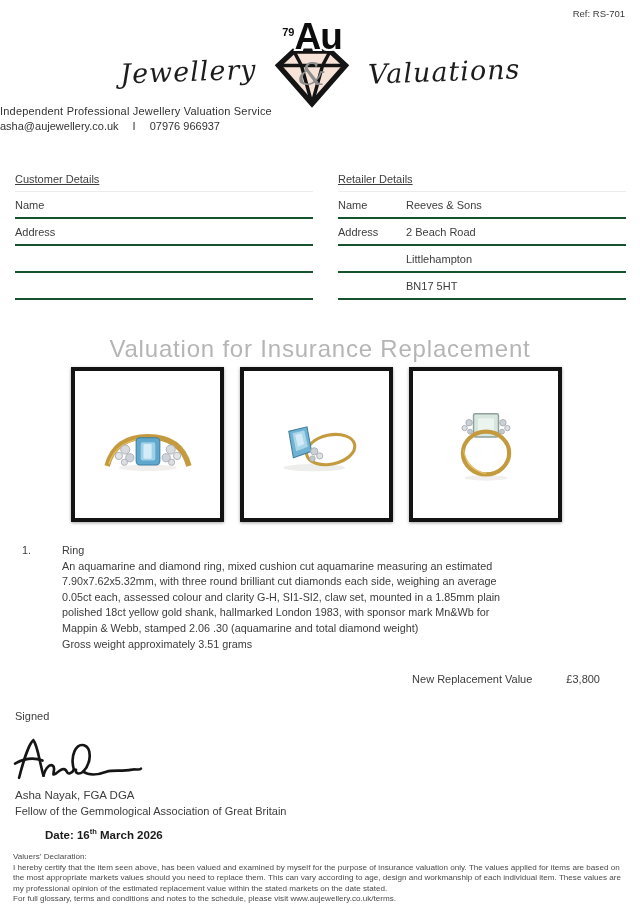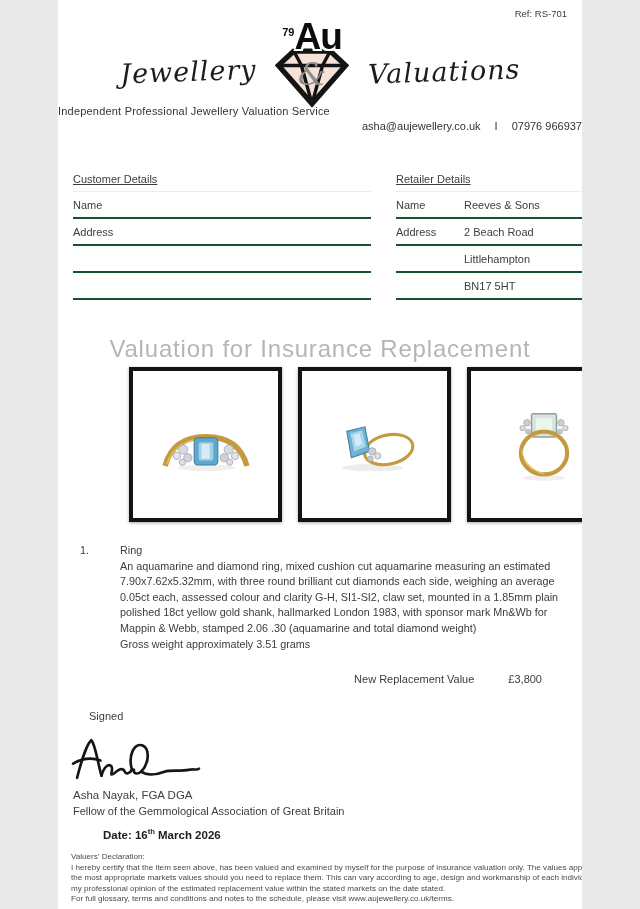--- a/index.html
+++ b/index.html
@@ -1,18 +1,18 @@
 <!DOCTYPE html>
 <html><head>
 <meta charset="utf-8">
 <style>
   * { margin:0; padding:0; box-sizing:border-box; }
   body { background:#e9e9e9; font-family:"Liberation Sans", sans-serif; }
   .page {
-    position:relative; width:524px; height:909px; margin:0 auto;
+    position:relative; width:640px; height:909px; margin:0 auto;
     background:#ffffff; color:#3d3d3d; overflow:hidden;
   }
 
   
   .ref { position:absolute; top:8px; right:15px; font-size:9.5px; color:#3a3a3a; }
   .logo-row { position:absolute; top:22px; left:0; width:100%; display:flex; align-items:center; justify-content:center; gap:4px; }
   .script { font-family:"DejaVu Serif", serif; font-style:italic; font-size:27px; color:#1c1c1c; letter-spacing:1px; }
   .script.left  { transform:rotate(-2deg) translateY(6px); }
   .script.right { transform:rotate(-2deg) translateY(6px); }
   .logo-stack { position:relative; width:104px; height:86px; }
@@ -20,21 +20,21 @@
     position:absolute; top:-6px; left:50%; transform:translateX(-50%);
     font-size:37px; font-weight:800; letter-spacing:-1px; color:#0d0d0d; z-index:2;
     text-shadow:-2px 0 0 #fff, 2px 0 0 #fff, 0 -2px 0 #fff, 0 2px 0 #fff, -2px 2px 0 #fff, 2px -2px 0 #fff, 2px 2px 0 #fff, -2px -2px 0 #fff;
   }
   .au-sup { font-size:11px; font-weight:700; vertical-align:super; letter-spacing:0; }
   .diamond-svg { position:absolute; top:22px; left:50%; transform:translateX(-50%); z-index:1; }
   .amp {
     font-family:"DejaVu Serif", serif; font-style:italic; font-size:33px; fill:#8d8d8d;
   }
   .tagline { position:absolute; top:105px; left:0; width:100%; text-align:left; font-size:11px; color:#333; letter-spacing:.2px; }
-  .contact { position:absolute; top:120px; left:0; width:100%; text-align:right; font-size:11px; color:#333; }
+  .contact { position:absolute; top:120px; left:0; width:100%; text-align:left; font-size:11px; color:#333; }
   .contact .sep { margin:0 14px; }
 
   
   .details { position:absolute; top:167px; left:15px; width:611px; display:flex; }
   .tbl { font-size:11px; color:#3d3d3d; }
   .tbl-customer { width:298px; margin-right:25px; }
   .tbl-retailer { flex:1; }
   .tbl-header { height:25px; line-height:25px; border-bottom:1px solid #ececec;text-decoration:underline; }
   .tbl-row { height:27px; display:flex; align-items:center; border-bottom:2px solid #14532d; }
   .tbl-label { width:68px; flex-shrink:0; }
@@ -52,21 +52,21 @@
   
   .item { position:absolute; top:543px; left:22px; width:500px; font-size:10.8px; line-height:15.6px; color:#3c3c3c; }
   .item-head { display:flex; }
   .item-num { width:40px; }
   .item-desc { margin-left:40px; width:452px; }
   .item-gross { margin-left:40px; }
 
   .value-row { position:absolute; top:673px; right:40px; display:flex; gap:34px; font-size:11px; color:#3c3c3c; }
 
   
-  .signed { position:absolute; top:710px; left:31px; font-size:11px; }
+  .signed { position:absolute; top:710px; left:15px; font-size:11px; }
   .sig-svg { position:absolute; top:731px; left:12px; }
   .valuer-name  { position:absolute; top:789px; left:15px; font-size:11.5px; }
   .valuer-title { position:absolute; top:805px; left:15px; font-size:11px; }
   .date-line { position:absolute; top:827px; left:15px; font-size:11.5px; font-weight:700; color:#1c1c1c;padding-left:30px; }
   .date-line sup { font-size:7.5px; }
 
   
   .footer { position:absolute; top:852px; left:13px; width:616px; font-size:8.1px; line-height:10.6px; color:#4a4a4a; }
 </style>
 </head>

